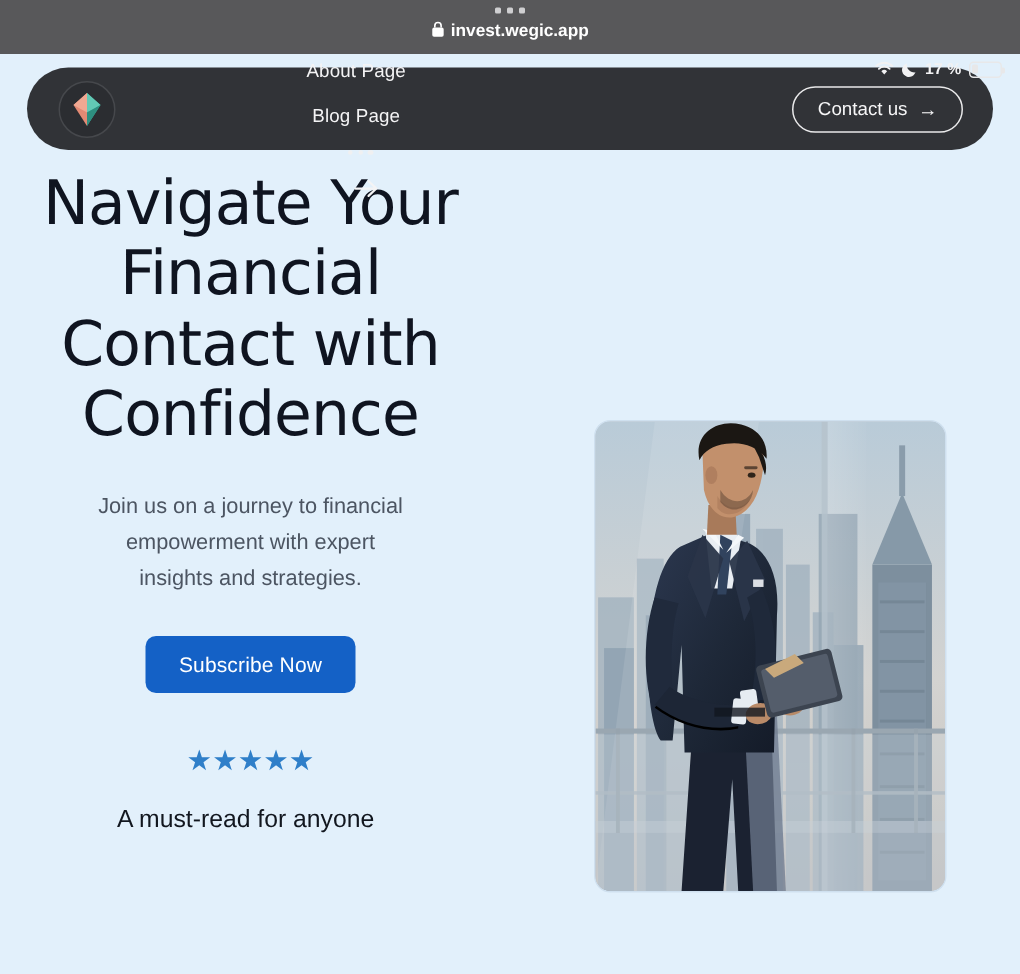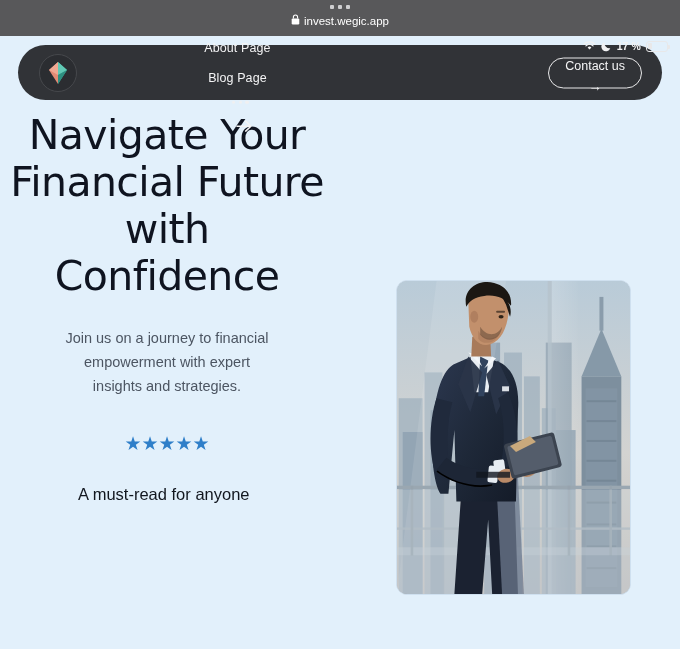--- a/index.html
+++ b/index.html
@@ -82,21 +82,21 @@
   .urlbar {
     position: absolute;
     top: 14px;
     left: 50%;
     transform: translateX(-50%);
     display: flex;
     align-items: center;
     gap: 4px;
     color: #ffffff;
     font-size: 11.5px;
-    font-weight: normal;
+    font-weight: bold;
     white-space: nowrap;
   }
   .lock { display: block; }
 
   
   .page {
     position: absolute;
     top: 36px; left: 0;
     width: 680px;
     height: 613px;
@@ -177,21 +177,20 @@
     border: 1.3px solid #e9e9ea;
     border-radius: 17px;
     display: flex;
     align-items: center;
     gap: 7px;
     color: #f6f6f7;
     font-size: 12.5px;
     background: transparent;
     cursor: pointer;
     white-space: nowrap;
-    flex-direction: column;
   }
   .contact-btn .ar { font-size: 13px; line-height: 1; }
 
   
   .hero-left {
     position: absolute;
     top: 76px;
     left: 0;
     width: 334px;
     text-align: center;
@@ -228,21 +227,21 @@
   .stars {
     margin-top: 36px;
     display: flex;
     justify-content: center;
     gap: 3px;
     color: #2f7fc9;
     font-size: 19px;
     line-height: 1;
   }
   .quote {
-    margin-top: 32px;
+    margin-top: 20px;
     font-size: 16.5px;
     color: #12171f;
     text-align: left;
     padding-left: 78px;
     position: relative;
     white-space: nowrap;
   }
 
   
   .hero-img {
@@ -295,22 +294,23 @@
         <path d="M2.4 4.4 V3.1 a2.1 2.1 0 0 1 4.2 0 V4.4" stroke="#ffffff" stroke-width="1.1" fill="none"></path>
       </svg>
     </span>
     <span>invest.wegic.app</span>
   </div>
 </div>
 
 <div class="page">
 
   <div class="hero-left">
-    <h1 class="headline">Navigate Your Financial Future with Confidence</h1>
+    <h1 class="headline">Navigate Your Financial Contact with Confidence</h1>
     <p class="subtext">Join us on a journey to financial empowerment with expert insights and strategies.</p>
+    <button class="subscribe">Subscribe Now</button>
     <div class="stars">★★★★★</div>
     <div class="quote">A must-read for anyone</div>
   </div>
 
   <div class="hero-img">
     <svg viewBox="0 0 235 315" preserveAspectRatio="xMidYMid slice">
       <defs>
         <linearGradient id="sky" x1="0" y1="0" x2="0" y2="1">
           <stop offset="0%" stop-color="#b9cbd8"></stop>
           <stop offset="55%" stop-color="#d3d3d1"></stop>

